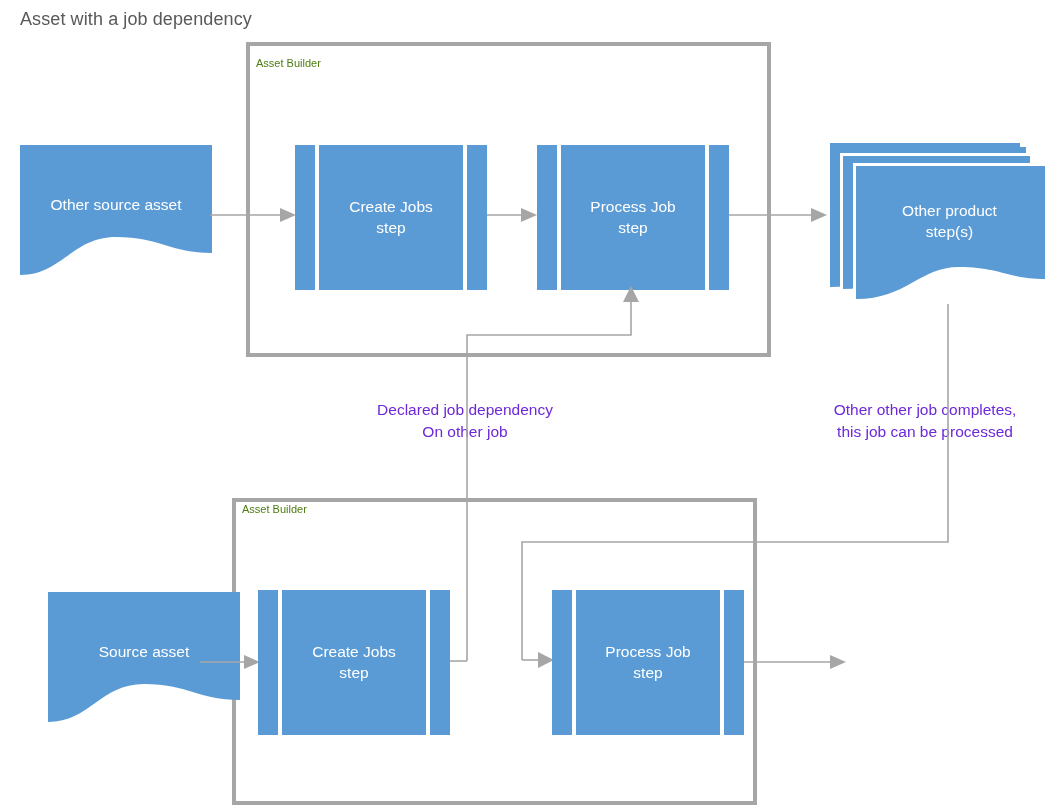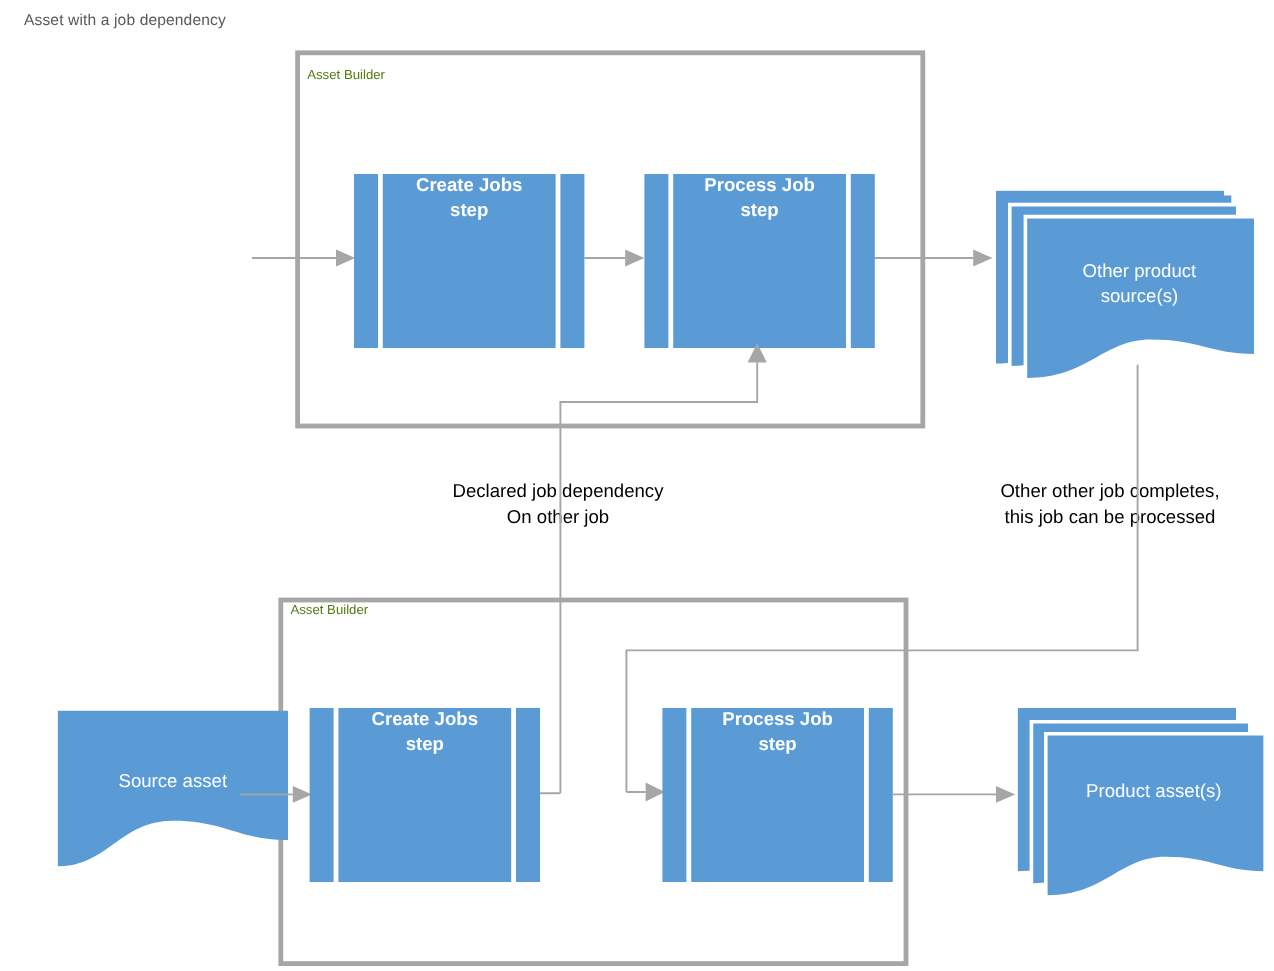--- a/index.html
+++ b/index.html
@@ -12,21 +12,21 @@
     width:1062px;
     height:809px;
     background:#ffffff;
     overflow:hidden;
   }
   .abs{position:absolute;}
 
   
   .page-title{
     left:20px; top:9px;
-    font-size:13px;
+    font-size:18px;
     color:#595959;
     letter-spacing:.1px;
     white-space:nowrap;
   }
 
   
   .container-box{
     border:4px solid #a6a6a6;
     background:transparent;
     box-sizing:border-box;
@@ -35,22 +35,22 @@
     font-size:11px;
     color:#4d7c0f;
     white-space:nowrap;
   }
 
   
   .step{
     box-sizing:border-box;
     background:#5b9bd5;
     display:flex;
+    align-items:center;
     justify-content:center;
-    font-weight:bold;
   }
   .step .bar{
     position:absolute;
     top:0; bottom:0;
     width:4px;
     background:#ffffff;
   }
   .step .bar.l{ left:20px; }
   .step .bar.r{ right:20px; }
   .step-label{
@@ -75,36 +75,42 @@
     width:100%;
     pointer-events:none;
   }
 
   
   .conn{ overflow:visible; }
 
   
   .annot{
     font-size:15.5px;
-    color:#000000;
+    color:#6d28d9;
     line-height:1.45;
     text-align:center;
     white-space:nowrap;
   }
 </style>
 </head>
 <body>
 
 <div id="canvas">
 
   <div class="abs page-title">Asset with a job dependency</div>
 
   <div class="abs container-box" style="left:246px; top:42px; width:525px; height:315px;"></div>
   <div class="abs container-label" style="left:256px; top:57px;">Asset Builder</div>
 
+  <div class="abs" style="left:20px; top:145px; width:192px; height:130px;">
+    <svg class="docshape" width="192" height="130" viewBox="0 0 192 130">
+      <path d="M0,0 L192,0 L192,108 C150,108 140,92 96,92 C52,92 42,130 0,130 Z" fill="#5b9bd5"></path>
+    </svg>
+    <div class="doc-label" style="top:50px; left:0;">Other source asset</div>
+  </div>
 
   <svg class="abs conn" style="left:210px; top:205px;" width="86" height="20">
     <line x1="0" y1="10" x2="70" y2="10" stroke="#a6a6a6" stroke-width="1.6"></line>
     <polygon points="70,3 86,10 70,17" fill="#a6a6a6"></polygon>
   </svg>
 
   <div class="abs step" style="left:295px; top:145px; width:192px; height:145px;">
     <span class="bar l"></span>
     <span class="bar r"></span>
     <span class="step-label"><span>Create Jobs</span><br><span>step</span></span>
@@ -119,37 +125,37 @@
     <span class="bar l"></span>
     <span class="bar r"></span>
     <span class="step-label"><span>Process Job</span><br><span>step</span></span>
   </div>
 
   <svg class="abs conn" style="left:729px; top:205px;" width="98" height="20">
     <line x1="0" y1="10" x2="82" y2="10" stroke="#a6a6a6" stroke-width="1.6"></line>
     <polygon points="82,3 98,10 82,17" fill="#a6a6a6"></polygon>
   </svg>
 
-  <div class="abs" style="left:830px; top:159px; width:215px; height:160px;">
+  <div class="abs" style="left:830px; top:143px; width:215px; height:160px;">
     <svg class="docshape" width="215" height="160" viewBox="0 0 215 160">
       <path d="M4,4 L196,4 L196,112 C160,112 150,100 110,100 C70,100 58,132 4,132 Z" fill="#5b9bd5"></path>
       <path d="M4,2 L196,2 L196,16 L4,16 Z" fill="#ffffff"></path>
       <path d="M4,4 L196,4 L196,14 L4,14 Z" fill="#5b9bd5"></path>
       <g>
         <path d="M0,0 L190,0 L190,12 L0,12 Z" fill="#5b9bd5"></path>
         <path d="M0,12 L190,12 L190,16 L0,16 Z" fill="#ffffff"></path>
         <path d="M0,0 L190,0 L190,124 C154,124 144,112 104,112 C64,112 52,144 0,144 Z" fill="#5b9bd5"></path>
         <path d="M0,0 L190,0 L190,8 L0,8 Z" fill="#5b9bd5"></path>
       </g>
       <path d="M10,10 L200,10 L200,126 C164,126 154,114 114,114 C74,114 62,146 10,146 Z" fill="#ffffff"></path>
       <path d="M13,13 L200,13 L200,126 C164,126 154,114 114,114 C74,114 62,146 13,146 Z" fill="#5b9bd5"></path>
       <path d="M23,20 L215,20 L215,136 C179,136 169,124 129,124 C89,124 77,156 23,156 Z" fill="#ffffff"></path>
       <path d="M26,23 L215,23 L215,136 C179,136 169,124 129,124 C89,124 77,156 26,156 Z" fill="#5b9bd5"></path>
     </svg>
-    <div class="doc-label" style="top:58px; left:24px; width:191px;"><span>Other product</span><br><span>source(s)</span></div>
+    <div class="doc-label" style="top:58px; left:24px; width:191px;"><span>Other product</span><br><span>step(s)</span></div>
   </div>
 
   <div class="abs annot" style="left:330px; top:399px; width:270px;"><span>Declared job dependency</span><br><span>On other job</span></div>
 
   <div class="abs annot" style="left:795px; top:399px; width:260px;"><span>Other other job completes,</span><br><span>this job can be processed</span></div>
 
   <svg class="abs conn" style="left:420px; top:280px;" width="240" height="390">
 
     <path d="M47,381 L47,55 L211,55 L211,22" fill="none" stroke="#a6a6a6" stroke-width="1.6"></path>
     <polygon points="203,22 211,6 219,22" fill="#a6a6a6"></polygon>
@@ -187,24 +193,14 @@
     <span class="bar l"></span>
     <span class="bar r"></span>
     <span class="step-label"><span>Process Job</span><br><span>step</span></span>
   </div>
 
   <svg class="abs conn" style="left:744px; top:652px;" width="102" height="20">
     <line x1="0" y1="10" x2="86" y2="10" stroke="#a6a6a6" stroke-width="1.6"></line>
     <polygon points="86,3 102,10 86,17" fill="#a6a6a6"></polygon>
   </svg>
 
-  <div class="abs" style="left:848px; top:590px; width:205px; height:160px;">
-    <svg class="docshape" width="205" height="160" viewBox="0 0 205 160">
-      <path d="M0,0 L182,0 L182,116 C148,116 138,104 100,104 C62,104 50,136 0,136 Z" fill="#5b9bd5"></path>
-      <path d="M10,10 L192,10 L192,126 C158,126 148,114 110,114 C72,114 60,146 10,146 Z" fill="#ffffff"></path>
-      <path d="M13,13 L192,13 L192,126 C158,126 148,114 110,114 C72,114 60,146 13,146 Z" fill="#5b9bd5"></path>
-      <path d="M22,20 L205,20 L205,136 C171,136 161,124 123,124 C85,124 73,156 22,156 Z" fill="#ffffff"></path>
-      <path d="M25,23 L205,23 L205,136 C171,136 161,124 123,124 C85,124 73,156 25,156 Z" fill="#5b9bd5"></path>
-    </svg>
-    <div class="doc-label" style="top:60px; left:22px; width:183px;"><span>Product asset(s)</span></div>
-  </div>
 
 </div>
 
 </body></html>

